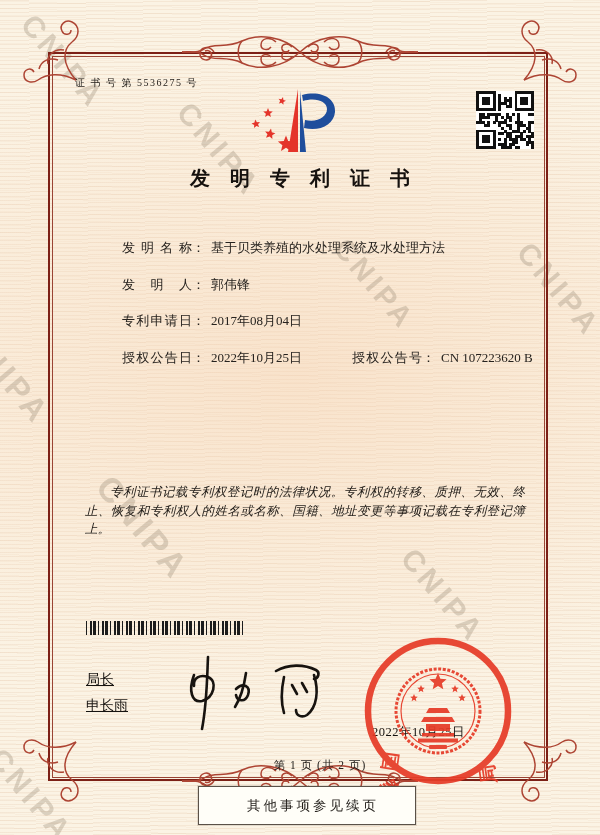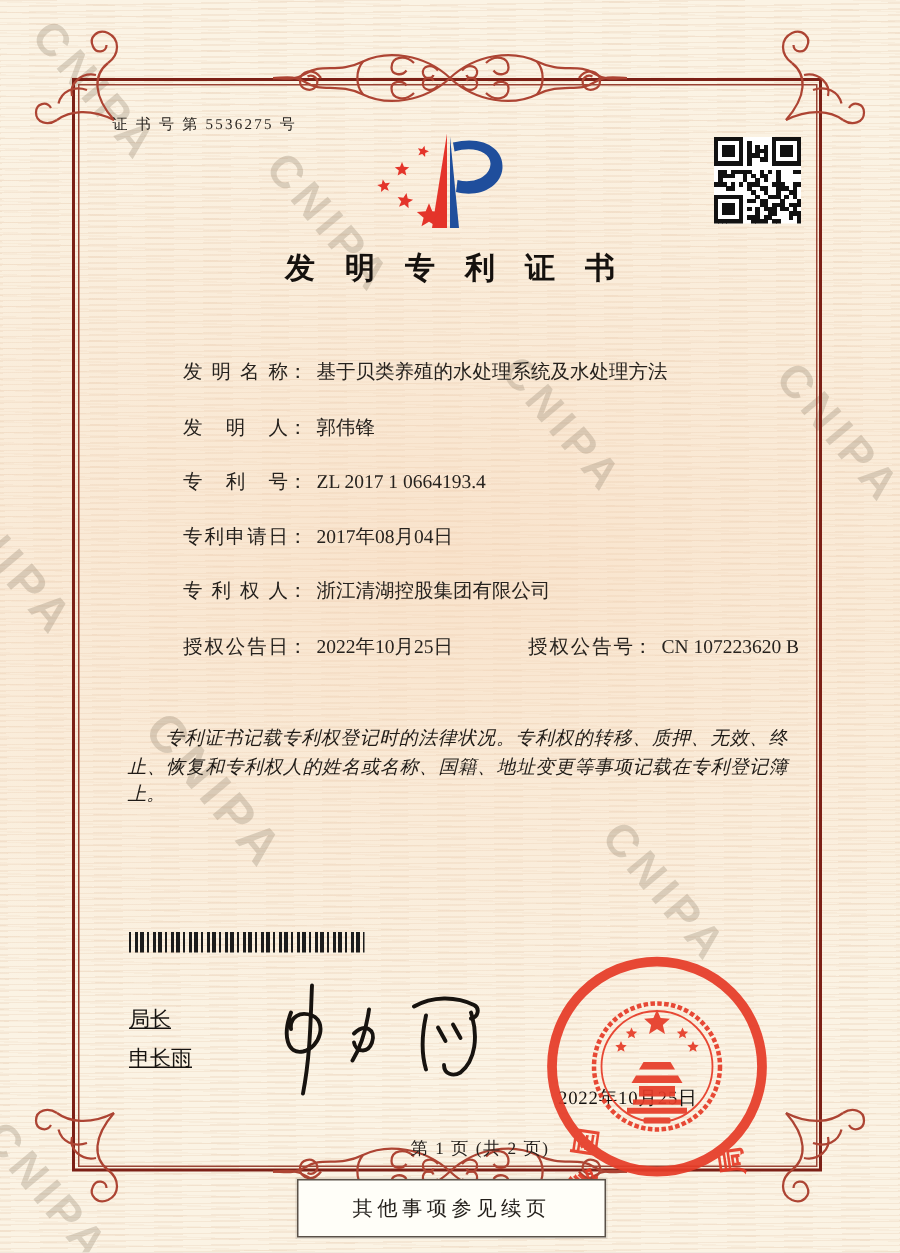--- a/index.html
+++ b/index.html
@@ -32,21 +32,21 @@
   .paras p{margin:0;text-indent:2em;}
   .barcode{position:absolute;left:86px;top:621px;z-index:3;}
   .officer{position:absolute;left:86px;top:666px;font-family:"Liberation Sans",sans-serif;
            font-size:14px;line-height:26px;color:#161310;z-index:3;text-decoration:underline;}
   .sig{position:absolute;left:180px;top:645px;z-index:3;}
   .seal-date{position:absolute;left:372px;top:724px;font-size:12.5px;color:#14110e;letter-spacing:.5px;z-index:3;}
   .seal{position:absolute;left:363px;top:636px;z-index:4;opacity:.93;}
   .pagenum{position:absolute;left:0;right:0;top:758px;text-align:center;font-size:11.5px;letter-spacing:1px;z-index:3;padding-left:40px;}
   .contbox{position:absolute;left:198px;top:786px;width:204px;height:37px;z-index:7;background:#fffef8;
            border:1px solid #5a5148;box-shadow:0 0 0 1px rgba(90,80,70,.15);
-           text-align:center;line-height:37px;font-size:13.5px;letter-spacing:3px;color:#221e1a;}
+           text-align:center;line-height:37px;font-size:13.5px;letter-spacing:3px;color:#221e1a;padding-left:12px;}
   svg{display:block;}
 </style>
 </head>
 <body>
 
 <div class="cert">
 
   <span class="wm" style="left:40px;top:8px;font-size:30px">CNIPA</span>
   <span class="wm" style="left:196px;top:96px;font-size:30px">CNIPA</span>
   <span class="wm" style="left:352px;top:232px;font-size:29px">CNIPA</span>
@@ -384,27 +384,21 @@
   <div class="title">发明专利证书</div>
 
   <div class="fields">
     <div class="frow">
       <span class="fl">发明名称</span><span>：</span><span class="fv">基于贝类养殖的水处理系统及水处理方法</span>
     </div>
     <div class="frow">
       <span class="fl">发明人</span><span>：</span><span class="fv">郭伟锋</span>
     </div>
     <div class="frow">
-      <span class="fl">专利号</span><span>：</span><span class="fv">ZL 2017 1 0664193.4</span>
-    </div>
-    <div class="frow">
       <span class="fl">专利申请日</span><span>：</span><span class="fv">2017年08月04日</span>
-    </div>
-    <div class="frow">
-      <span class="fl">专利权人</span><span>：</span><span class="fv">浙江清湖控股集团有限公司</span>
     </div>
     <div class="frow">
       <span class="fl">授权公告日</span><span>：</span><span class="fv">2022年10月25日</span><span class="pair2"><span class="fl">授权公告号</span><span>：</span><span class="fv">CN 107223620 B</span></span>
     </div>
   </div>
 
   <div class="paras">
     <p>专利证书记载专利权登记时的法律状况。专利权的转移、质押、无效、终止、恢复和专利权人的姓名或名称、国籍、地址变更等事项记载在专利登记簿上。</p>
   </div>
 

